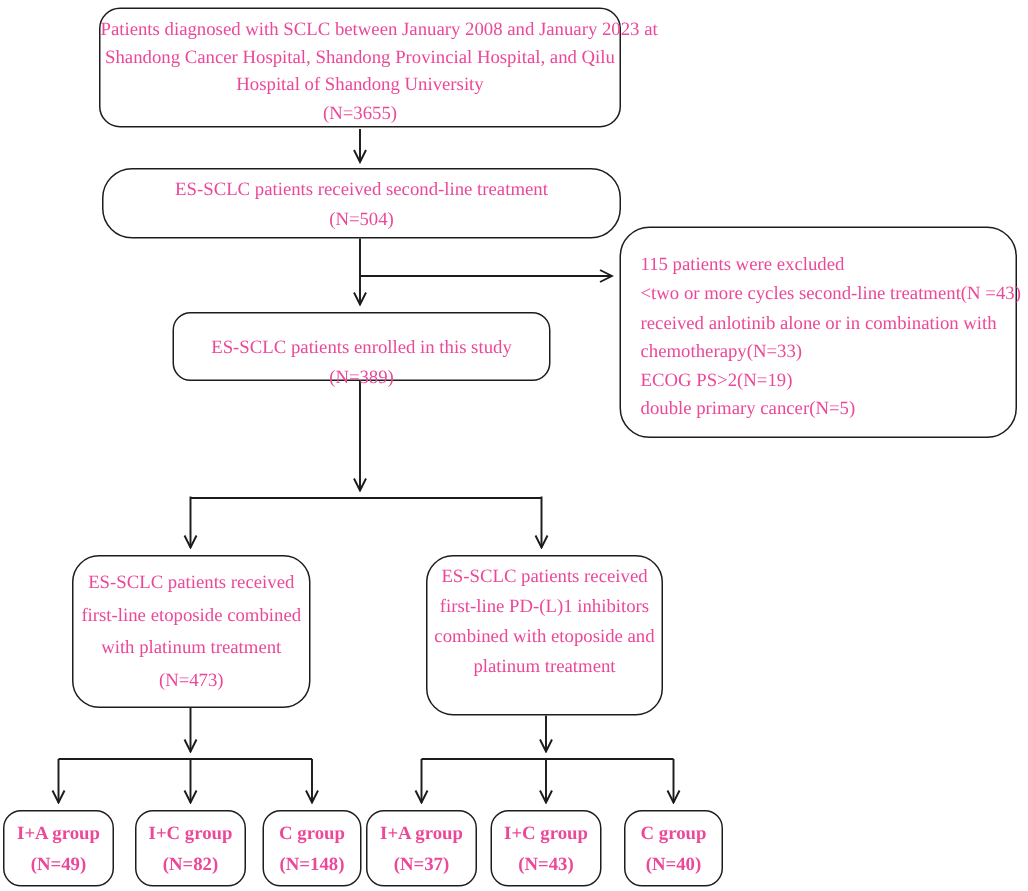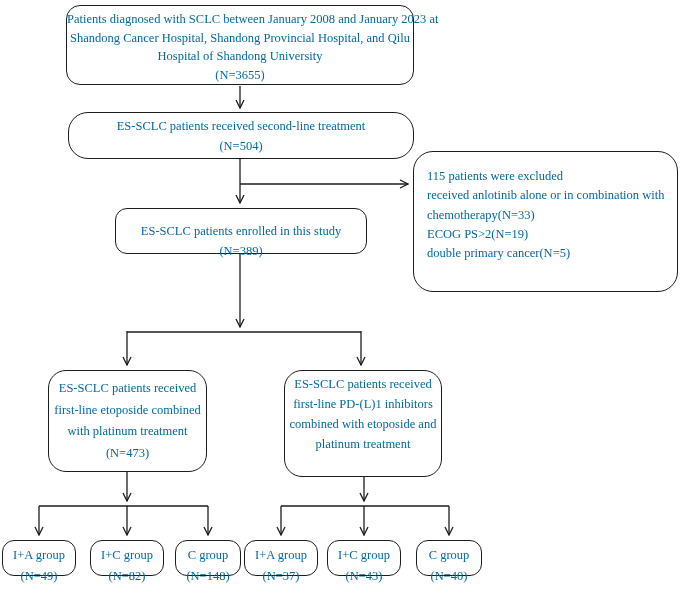--- a/index.html
+++ b/index.html
@@ -1,41 +1,41 @@
 <!DOCTYPE html>
 <html><head>
 <meta charset="utf-8">
 <style>
   html,body{margin:0;padding:0;background:#ffffff;}
   .page{
     position:relative;
     width:685px;height:594px;
     background:#ffffff;
     font-family:"Liberation Serif","DejaVu Serif",serif;
-    color:#0369a1;
+    color:#ec4899;
     font-size:12.5px;
     overflow:hidden;
   }
   svg.arrows{position:absolute;left:0;top:0;width:685px;height:594px;}
   .box{
     position:absolute;
     box-sizing:border-box;
     border:1.5px solid #1d1d1d;
     background:#ffffff;
     text-align:center;
   }
   .bl{white-space:nowrap;}
   
   .b-diagnosed{left:66px;top:5px;width:348px;height:80px;border-radius:14px;padding-top:4px;line-height:18.5px;}
   .b-secondline{left:68px;top:112px;width:346px;height:47px;border-radius:20px;padding-top:3px;line-height:20px;}
   .b-excluded{left:413px;top:151px;width:265px;height:141px;border-radius:20px;text-align:left;padding:15px 8px 0 13px;line-height:19.3px;}
   .b-enrolled{left:115px;top:208px;width:252px;height:46px;border-radius:12px;padding-top:12px;line-height:20px;}
   .b-chemo{left:48px;top:370px;width:159px;height:102px;border-radius:18px;padding-top:7px;line-height:21.5px;}
   .b-immuno{left:284px;top:370px;width:158px;height:107px;border-radius:18px;padding-top:3px;line-height:20px;}
-  .b-group{top:540px;height:36px;border-radius:12px;padding-top:4px;line-height:21px;}
+  .b-group{top:540px;height:51px;border-radius:12px;padding-top:4px;line-height:21px;font-weight:bold;}
   .g0{left:2px;width:74px;}
   .g1{left:90px;width:74px;}
   .g2{left:175px;width:66px;}
   .g3{left:244px;width:74px;}
   .g4{left:327px;width:74px;}
   .g5{left:416px;width:66px;}
 </style>
 </head>
 <body>
 
@@ -79,20 +79,21 @@
     <div class="bl">(N=3655)</div>
   </div>
 
   <div class="box b-secondline">
     <div class="bl">ES-SCLC patients received second-line treatment</div>
     <div class="bl">(N=504)</div>
   </div>
 
   <div class="box b-excluded">
     <div class="bl">115 patients were excluded</div>
+    <div class="bl">&lt;two or more cycles second-line treatment(N =43)</div>
     <div class="bl">received anlotinib alone or in combination with</div>
     <div class="bl">chemotherapy(N=33)</div>
     <div class="bl">ECOG PS&gt;2(N=19)</div>
     <div class="bl">double primary cancer(N=5)</div>
   </div>
 
   <div class="box b-enrolled">
     <div class="bl">ES-SCLC patients enrolled in this study</div>
     <div class="bl">(N=389)</div>
   </div>

